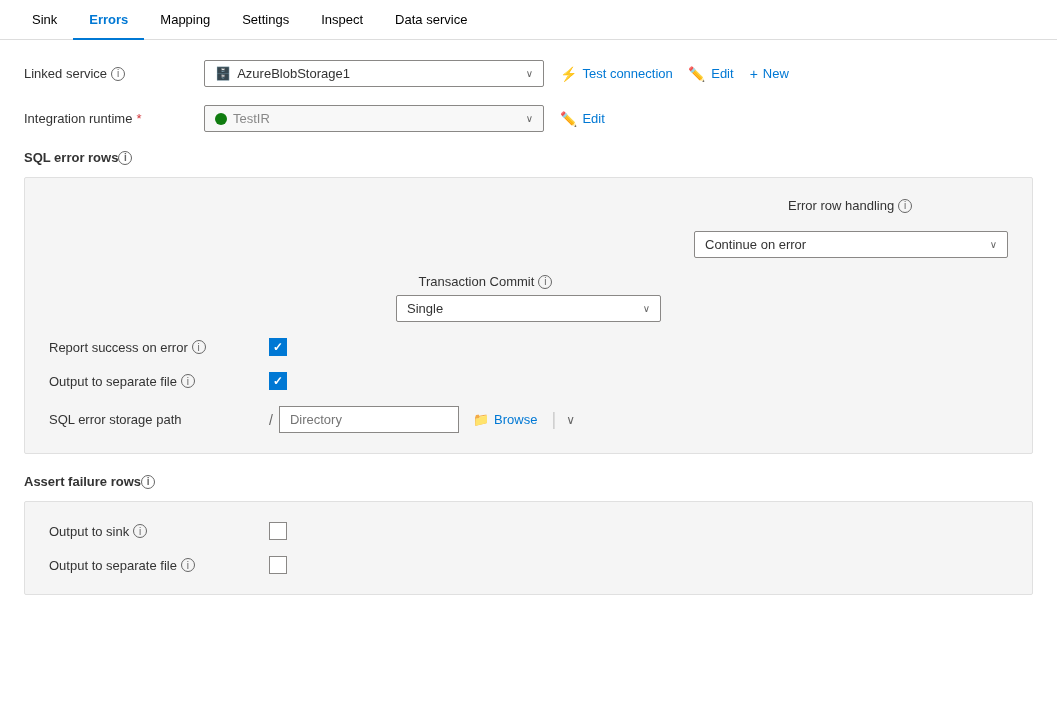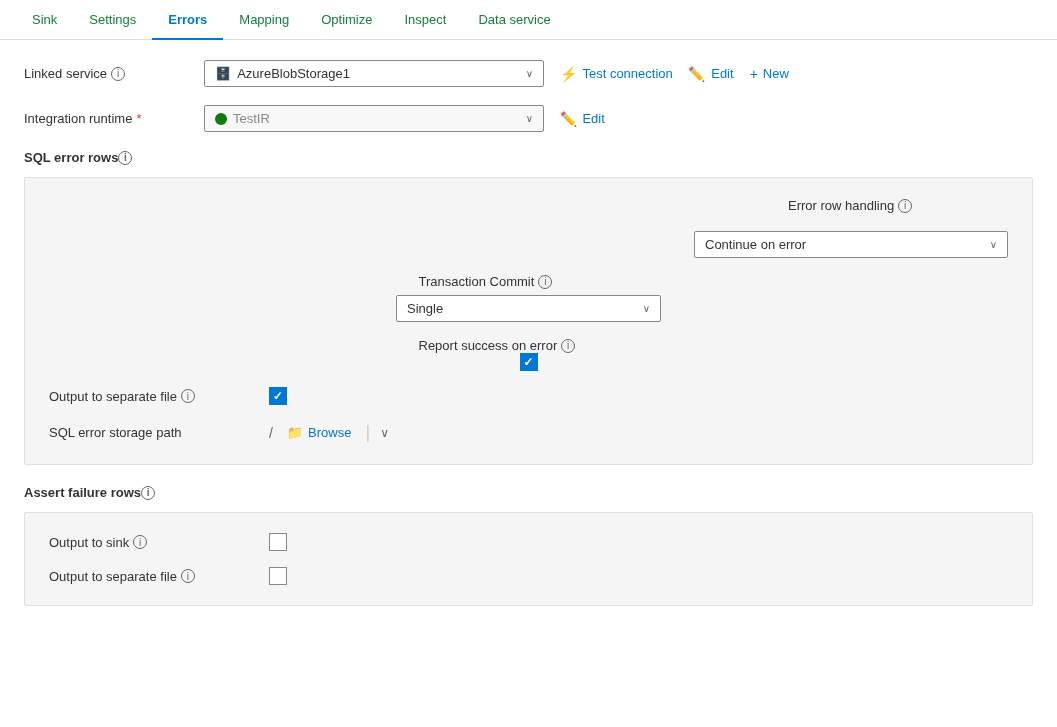--- a/index.html
+++ b/index.html
@@ -20,21 +20,21 @@
       padding: 0 16px;
       height: 40px;
     }
     .tab-item {
       padding: 0 16px;
       height: 40px;
       display: flex;
       align-items: center;
       cursor: pointer;
       font-size: 13px;
-      color: #15803d;
+      color: #000000;
       position: relative;
       white-space: nowrap;
     }
     .tab-item.active {
       color: #0078d4;
       font-weight: 600;
     }
     .tab-item.active::after {
       content: '';
       position: absolute;
@@ -269,24 +269,23 @@
     
     .assert-section {
       margin-top: 8px;
     }
   </style>
 </head>
 <body>
 
 <div class="tab-bar">
   <div class="tab-item">Sink</div>
-  <div class="tab-item">Settings</div>
   <div class="tab-item active">Errors</div>
   <div class="tab-item">Mapping</div>
-  <div class="tab-item">Optimize</div>
+  <div class="tab-item">Settings</div>
   <div class="tab-item">Inspect</div>
   <div class="tab-item">Data service</div>
 </div>
 
 <div class="main-content">
 
   <div class="form-row">
     <div class="form-label">
       <span>Linked service</span>
       <span class="info-icon">i</span>
@@ -360,21 +359,21 @@
       <div class="inner-label">
         <span>Transaction Commit</span>
         <span class="info-icon">i</span>
       </div>
       <div class="dropdown dropdown-linked" style="width:265px;">
         <span>Single</span>
         <span class="dropdown-arrow">∨</span>
       </div>
     </div>
 
-    <div class="inner-form-row" style="margin-top:16px;flex-direction:column;">
+    <div class="inner-form-row" style="margin-top:16px;">
       <div class="inner-label">
         <span>Report success on error</span>
         <span class="info-icon">i</span>
       </div>
       <div class="checkbox-container">
         <div class="checkbox-custom checked"></div>
       </div>
     </div>
 
     <div class="inner-form-row">
@@ -386,20 +385,21 @@
         <div class="checkbox-custom checked"></div>
       </div>
     </div>
 
     <div class="inner-form-row">
       <div class="inner-label">
         <span>SQL error storage path</span>
       </div>
       <div class="storage-path-row">
         <span class="path-separator">/</span>
+        <input class="path-input path-input-wide" type="text" placeholder="Directory" style="">
         <button class="browse-btn">
           <span>📁</span>
           <span>Browse</span>
         </button>
         <span class="browse-separator">|</span>
         <button class="chevron-btn">∨</button>
       </div>
     </div>
 
   </div>

